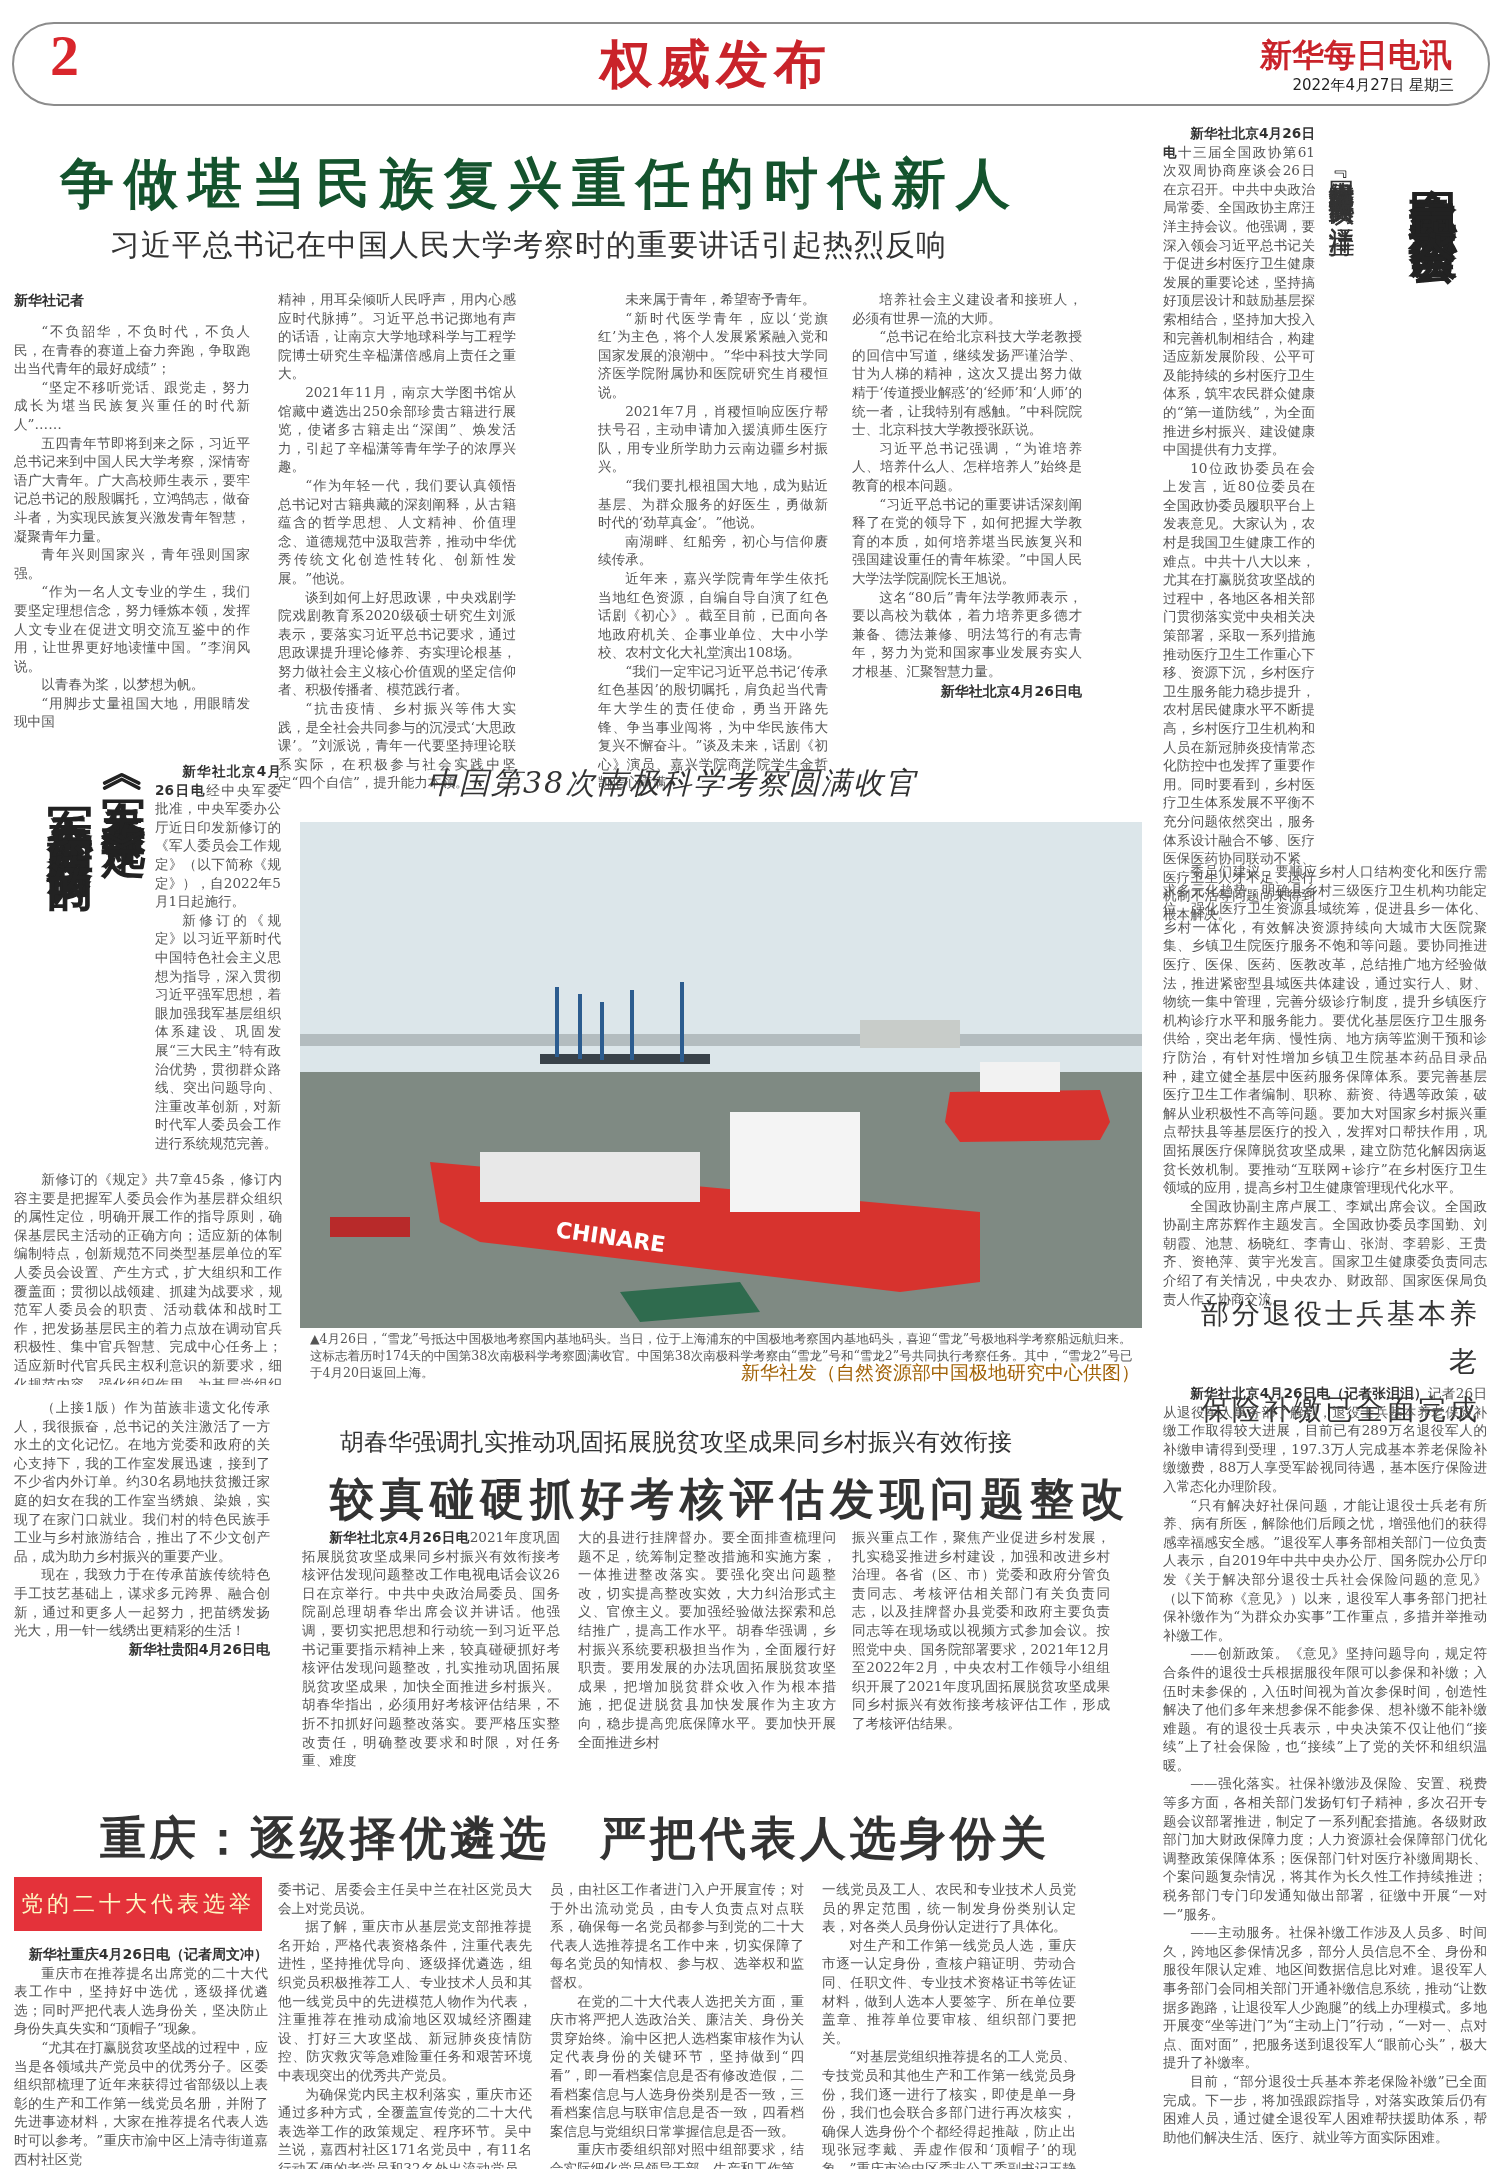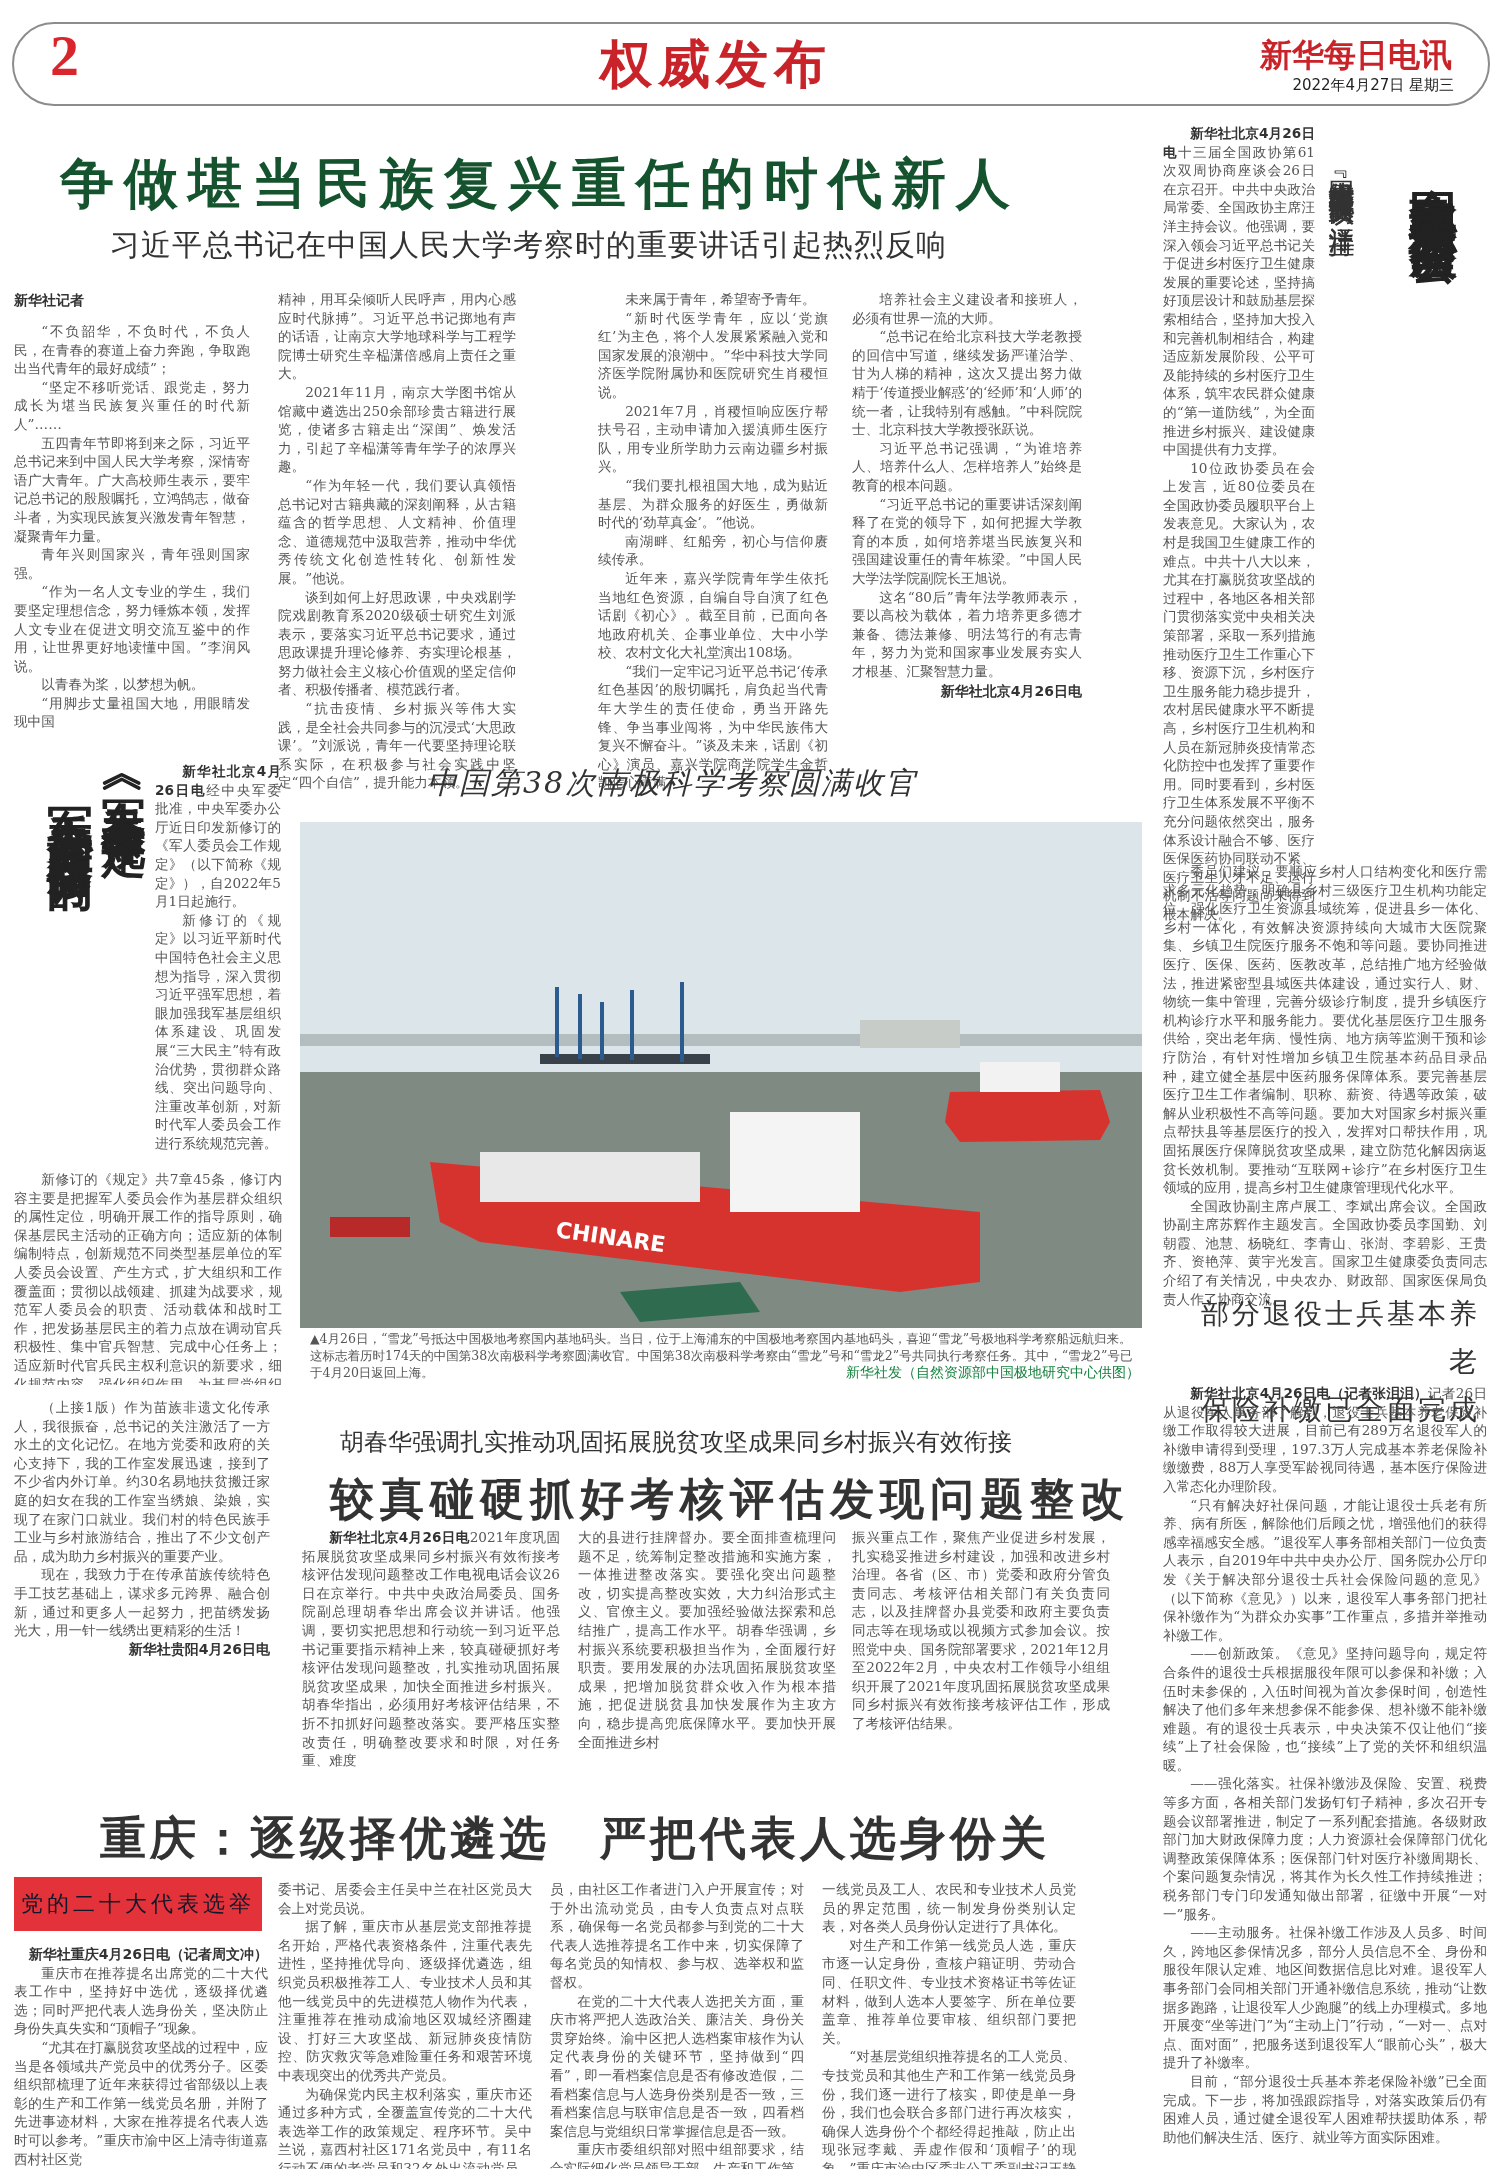--- a/index.html
+++ b/index.html
@@ -17,26 +17,26 @@
   .body p { text-indent: 2em; }
   .byline { font-family: "DejaVu Sans", sans-serif; font-weight: bold; color: #333; font-size: 14px; }
   .dateline { font-family: "DejaVu Sans", sans-serif; font-weight: bold; color: #333; }
   .vert { writing-mode: vertical-rl; }
   .rt-title { left: 1402px; top: 150px; font-size: 48px; font-weight: bold; color: #222; letter-spacing: 4px; height: 700px; }
   .rt-sub { left: 1325px; top: 160px; font-size: 26px; color: #333; letter-spacing: 1px; height: 700px; }
   .mil-title1 { left: 40px; top: 770px; font-size: 46px; font-weight: bold; color: #222; letter-spacing: 6px; }
   .mil-title2 { left: 95px; top: 760px; font-size: 44px; font-weight: bold; color: #222; letter-spacing: 4px; }
   .photo { left: 300px; top: 822px; width: 842px; height: 506px; overflow: hidden; background: linear-gradient(180deg, #dfe8ec 0%, #d6e0e4 48%, #8c9aa0 50%, #7a8882 55%, #6e7b74 100%); }
   .caption { left: 310px; top: 1330px; width: 830px; font-size: 12.5px; line-height: 17px; color: #555; }
-  .credit { font-family: "DejaVu Sans", sans-serif; color: #15803d; font-size: 14px; }
+  .credit { font-family: "DejaVu Sans", sans-serif; color: #a16207; font-size: 19px; }
   .photo-title { left: 427px; top: 763px; font-size: 30px; color: #333; letter-spacing: 2px; font-style: italic; }
   .hu-sub { left: 340px; top: 1426px; font-size: 24px; color: #333; }
   .hu-title { left: 330px; top: 1470px; font-size: 44px; font-weight: bold; color: #333; letter-spacing: 6px; }
   .cq-title { left: 100px; top: 1808px; font-size: 46px; font-weight: bold; color: #333; letter-spacing: 4px; }
-  .red-tag { left: 14px; top: 1877px; width: 248px; height: 54px; background: #e4323a; color: #0f172a; font-size: 22px; text-align: center; line-height: 54px; letter-spacing: 4px; font-family: "DejaVu Sans", sans-serif; }
+  .red-tag { left: 14px; top: 1877px; width: 248px; height: 54px; background: #e4323a; color: #fef9c3; font-size: 22px; text-align: center; line-height: 54px; letter-spacing: 4px; font-family: "DejaVu Sans", sans-serif; }
   .vet-title { left: 1180px; top: 1290px; width: 300px; font-size: 28px; line-height: 48px; text-align: right; color: #333; letter-spacing: 3px; }
 </style>
 </head>
 <body>
 
 <div class="abs masthead"></div>
 <div class="abs page-num">2</div>
 <div class="abs section-title">权威发布</div>
 <div class="abs brand">新华每日电讯</div>
 <div class="abs date">2022年4月27日 星期三</div>

